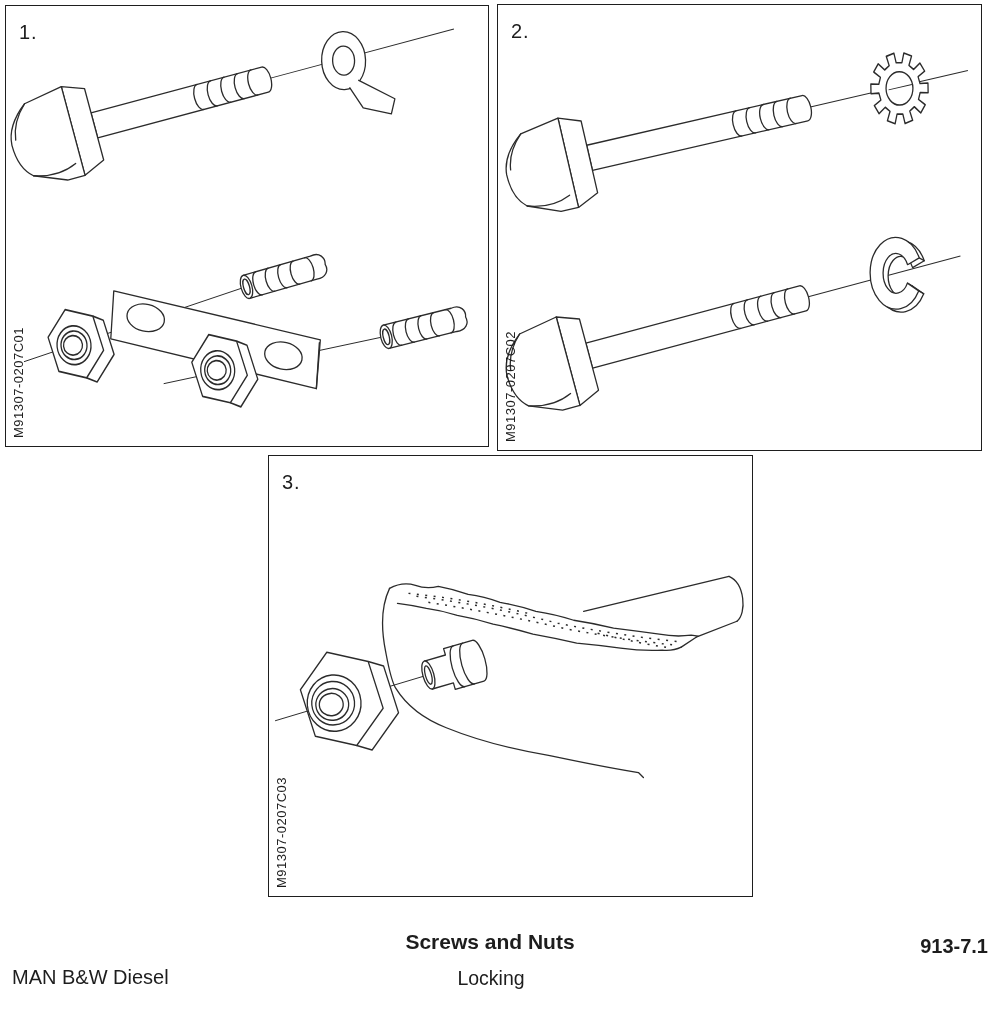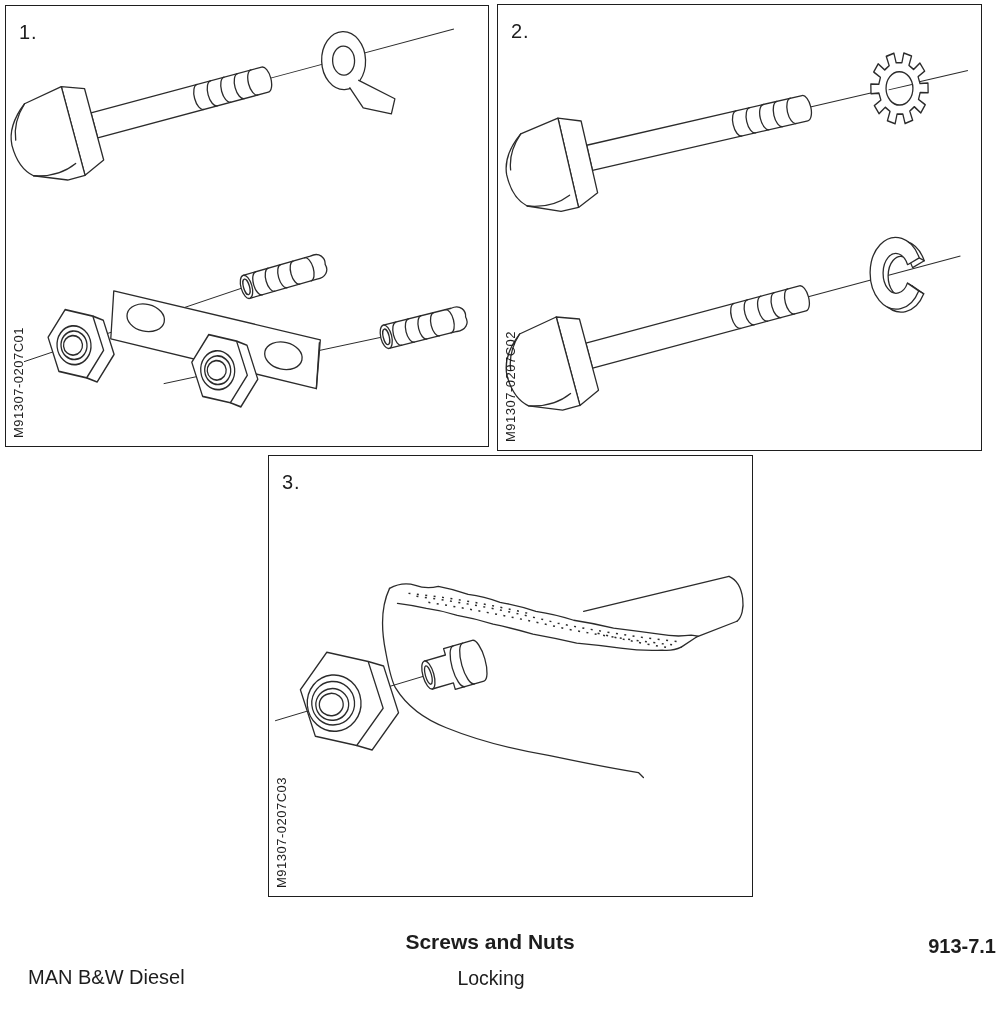--- a/index.html
+++ b/index.html
@@ -14,22 +14,22 @@
            white-space:nowrap;font-size:13px;letter-spacing:0.5px;}
   svg.draw{position:absolute;left:0;top:0;width:100%;height:100%;}
   .w{fill:#ffffff;stroke:#2b2b2b;stroke-width:1.3;stroke-linejoin:round;}
   .n{fill:none;stroke:#2b2b2b;stroke-width:1.3;stroke-linecap:round;stroke-linejoin:round;}
   .axis{stroke:#2b2b2b;stroke-width:1;}
   .dots{fill:none;stroke:#2b2b2b;stroke-width:1.5;stroke-dasharray:2 6.5;}
   .footer-title{position:absolute;left:0;width:100%;top:930px;text-align:center;
                 font-size:21px;font-weight:bold;transform:translateX(-8px);}
   .footer-sub{position:absolute;left:0;width:100%;top:967px;text-align:center;font-size:19.5px;
               transform:translateX(-7px);}
-  .footer-brand{position:absolute;left:28px;top:966px;font-size:20px;}
-  .footer-ref{position:absolute;right:0;top:935px;font-size:20px;font-weight:bold;}
+  .footer-brand{position:absolute;left:12px;top:966px;font-size:20px;}
+  .footer-ref{position:absolute;right:8px;top:935px;font-size:20px;font-weight:bold;}
 </style>
 </head>
 <body>
 
 <div class="page">
 
   <div class="figbox" id="fig1">
     <svg class="draw" viewBox="0 0 483 440">
 
       <g transform="translate(48,130) rotate(-15)">

